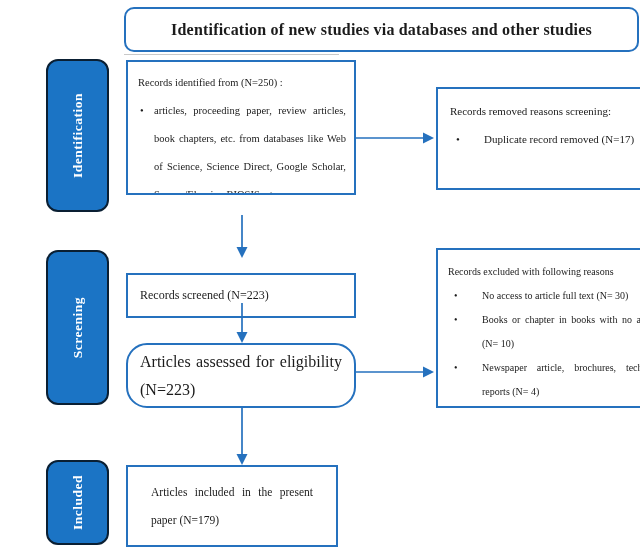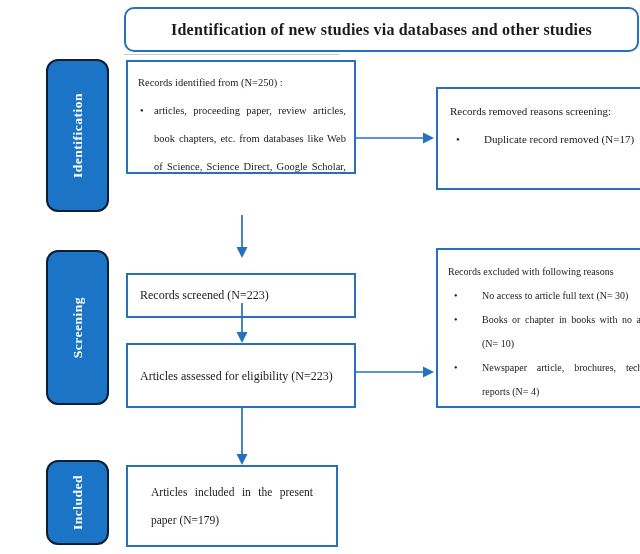--- a/index.html
+++ b/index.html
@@ -33,23 +33,23 @@
   .tab-3{top:460px;height:85px;}
   .vtext{
     writing-mode:vertical-rl;transform:rotate(180deg);
     color:#fff;font-weight:bold;font-size:13.5px;letter-spacing:.5px;white-space:nowrap;
   }
   
   .box{
     position:absolute;background:#fff;border:2px solid var(--accent);
     box-sizing:border-box;overflow:hidden;
   }
-  .b1{left:90px;top:60px;width:230px;height:114px;padding:7px 8px 12px 10px;font-size:10.5px;line-height:28px;}
+  .b1{left:90px;top:60px;width:230px;height:135px;padding:7px 8px 12px 10px;font-size:10.5px;line-height:28px;}
   .b2{left:90px;top:273px;width:230px;height:45px;padding:0 10px 0 12px;font-size:12px;display:flex;align-items:center;}
-  .b3{left:90px;top:343px;width:230px;height:65px;padding:2px 12px;font-size:12px;line-height:28px;display:flex;flex-direction:column;justify-content:center;}
+  .b3{left:90px;top:343px;width:230px;height:65px;padding:2px 12px;font-size:16px;line-height:28px;display:flex;flex-direction:column;justify-content:center;border-radius:21px;}
   .b4{left:90px;top:465px;width:212px;height:82px;padding:2px 23px;font-size:11.5px;line-height:28px;display:flex;flex-direction:column;justify-content:center;}
   .r1{left:400px;top:87px;width:234px;height:103px;padding:8px 8px 4px 12px;font-size:11px;line-height:28px;}
   .r2{left:400px;top:248px;width:234px;height:160px;padding:10px 6px 16px 10px;font-size:10px;line-height:24px;}
   .just{text-align:justify;}
   
   .brow{display:flex;align-items:flex-start;}
   .brow .marker::before{content:"\2022";}
   .b1 .brow .marker{width:14px;flex:none;padding-left:2px;}
   .r1 .brow .marker,.r2 .brow .marker{width:28px;flex:none;padding-left:6px;}
   .brow .btext{flex:1;min-width:0;}

